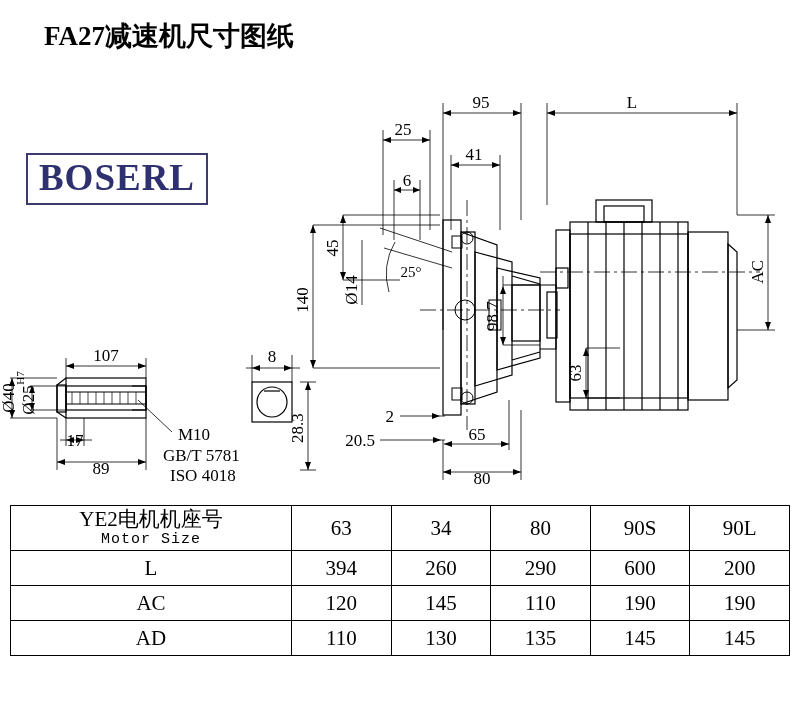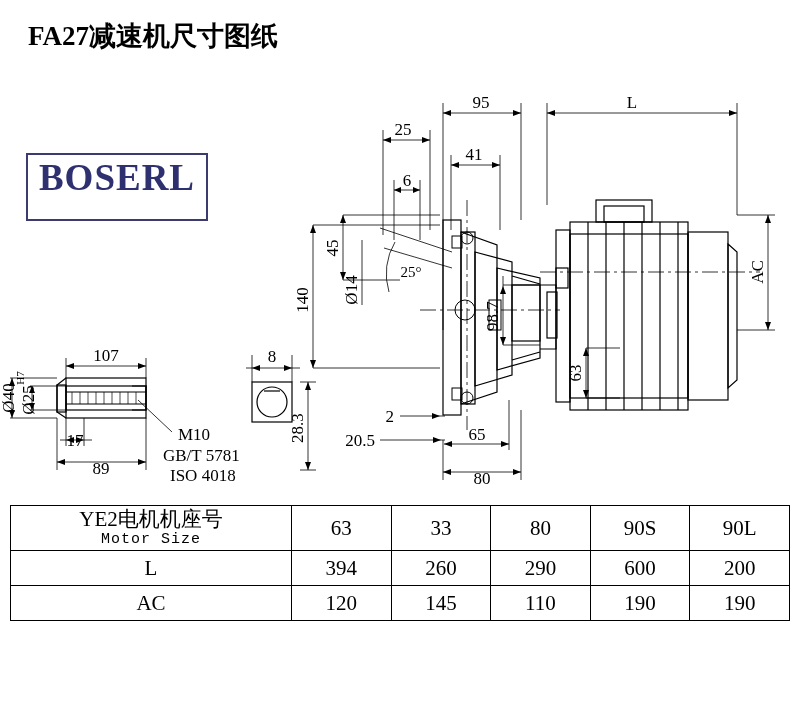--- a/index.html
+++ b/index.html
@@ -17,36 +17,36 @@
   }
   #page {
     position: absolute;
     left: 0; top: 0;
     width: 800px;
     height: 708px;
   }
   
   .title {
     position: absolute;
-    left: 28px;
+    left: 44px;
     top: 18px;
     font-family: "Liberation Serif", serif;
     font-size: 27px;
     font-weight: bold;
     letter-spacing: 0px;
     white-space: nowrap;
     text-align: center;
   }
   
   .logo-box {
     position: absolute;
     left: 26px;
     top: 153px;
     width: 182px;
-    height: 68px;
+    height: 52px;
   }
   .logo-box .frame {
     position: absolute;
     left: 0; top: 0;
     width: 100%;
     height: 100%;
     border-top: 2px solid #3b3b6d;
     border-bottom: 2px solid #3b3b6d;
     box-sizing: border-box;
   }
@@ -388,37 +388,45 @@
   </svg>
 
   <table class="spec-table">
     <tbody>
       <tr>
         <td class="head-cell" rowspan="1">
           <div class="cn">YE2电机机座号</div>
           <div class="en">Motor Size</div>
         </td>
         <td class="val">63</td>
-        <td class="val">33</td>
+        <td class="val">34</td>
         <td class="val">80</td>
         <td class="val">90S</td>
         <td class="val">90L</td>
       </tr>
       <tr>
         <td class="row-label">L</td>
         <td class="val">394</td>
         <td class="val">260</td>
         <td class="val">290</td>
         <td class="val">600</td>
         <td class="val">200</td>
       </tr>
       <tr>
         <td class="row-label">AC</td>
         <td class="val">120</td>
         <td class="val">145</td>
         <td class="val">110</td>
         <td class="val">190</td>
         <td class="val">190</td>
       </tr>
+      <tr>
+        <td class="row-label">AD</td>
+        <td class="val">110</td>
+        <td class="val">130</td>
+        <td class="val">135</td>
+        <td class="val">145</td>
+        <td class="val">145</td>
+      </tr>
     </tbody>
   </table>
 
 </div>
 
 </body></html>

